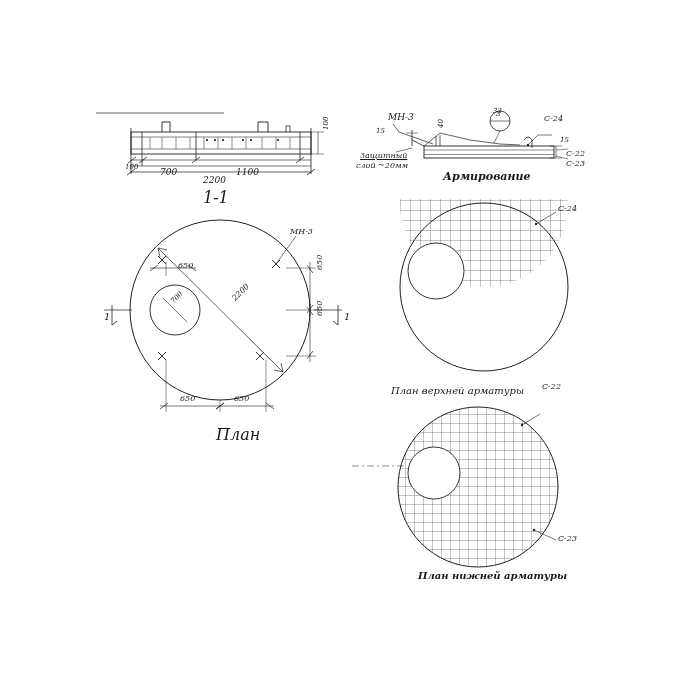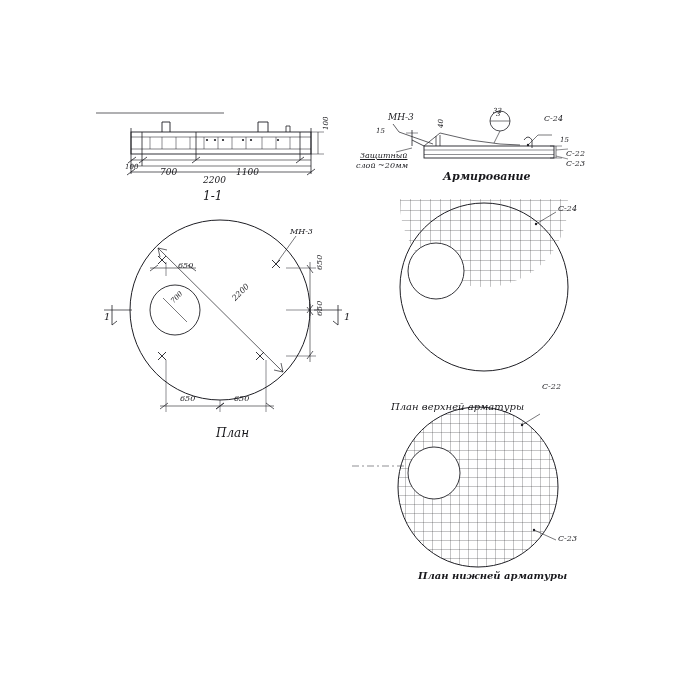--- a/index.html
+++ b/index.html
@@ -19,21 +19,21 @@
     font-style:italic;
     color:#18181c;
     white-space:nowrap;
     line-height:1;
   }
   .t7{font-size:7px;}
   .t8{font-size:8px;}
   .t9{font-size:9px;}
   .t10{font-size:10px;}
   .t11{font-size:11px;font-weight:bold;}
-  .t12{font-size:12px;}
+  .t12{font-size:16px;}
   .rot{transform-origin:left top;}
 </style>
 </head>
 <body>
 
 <div class="sheet">
 
   <svg viewBox="0 0 700 700">
     <defs>
       <pattern id="meshTop" width="10" height="10" patternUnits="userSpaceOnUse">
@@ -249,19 +249,19 @@
   <div class="lbl t7 rot" style="left:170px;top:300px;transform:rotate(-45deg);">700</div>
   <div class="lbl t8 rot" style="left:316px;top:270px;transform:rotate(-90deg);">650</div>
   <div class="lbl t8 rot" style="left:316px;top:316px;transform:rotate(-90deg);">650</div>
   <div class="lbl t8" style="left:180px;top:395px;">650</div>
   <div class="lbl t8" style="left:234px;top:395px;">650</div>
   <div class="lbl t10" style="left:104px;top:312px;">1</div>
   <div class="lbl t10" style="left:344px;top:312px;">1</div>
   <div class="lbl t12" style="left:216px;top:427px;">План</div>
 
   <div class="lbl t8" style="left:558px;top:205px;">С-24</div>
-  <div class="lbl t10" style="left:391px;top:402px;">План верхней арматуры</div>
+  <div class="lbl t10" style="left:391px;top:386px;">План верхней арматуры</div>
 
   <div class="lbl t8" style="left:542px;top:383px;">С-22</div>
   <div class="lbl t8" style="left:558px;top:535px;">С-23</div>
   <div class="lbl t10" style="left:418px;top:571px;font-weight:bold;">План нижней арматуры</div>
 
 </div>
 
 </body></html>

